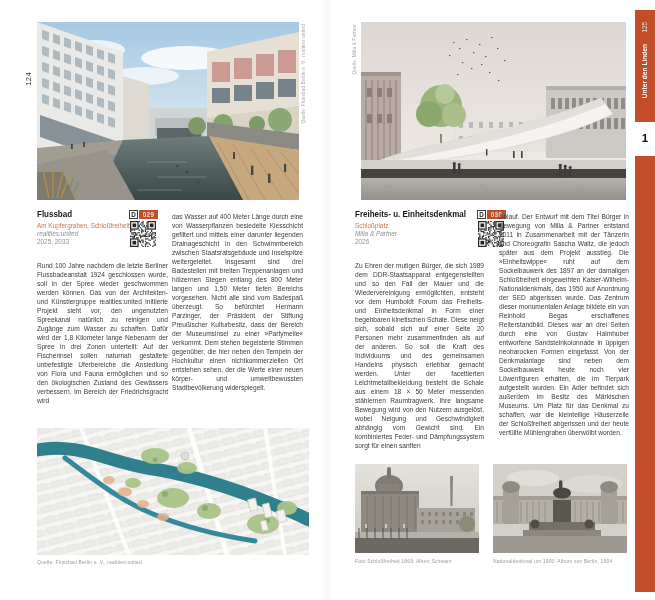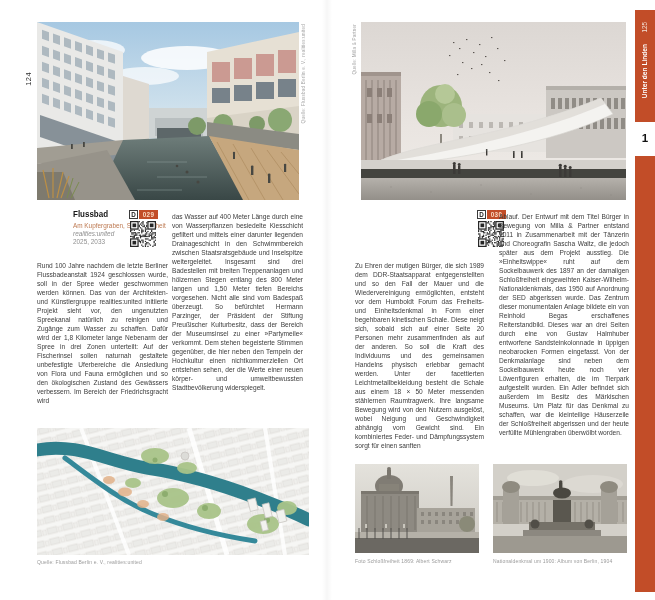--- a/index.html
+++ b/index.html
@@ -173,21 +173,21 @@
           <circle cx="161" cy="160" r="1.5"></circle>
           <circle cx="140" cy="144" r="1.3"></circle>
         <rect x="34" y="122" width="1.8" height="5"></rect>
           <rect x="46" y="120" width="1.8" height="5"></rect>
       </g>
     </svg>
   </div>
 
   <div class="abs vtext photo-credit" style="left:301px;top:24px;">Quelle: Flussbad Berlin e. V., realities:united</div>
 
-  <div class="abs" style="left:37px;top:209px;width:122px;margin-left:36px;">
+  <div class="abs" style="left:37px;top:209px;width:122px;">
     <div class="proj-title">Flussbad</div>
     <div class="proj-location">Am Kupfergraben, Schloßfreiheit</div>
     <div class="proj-arch">realities:united</div>
     <div class="proj-years">2025, 2033</div>
   </div>
 
   <div class="abs badge" style="left:129px;top:210px;">
     <span class="d">D</span>
     <span class="num">029</span>
   </div>
@@ -521,20 +521,26 @@
         <rect x="152" y="131" width="1.6" height="5"></rect>
           <circle cx="152.8" cy="130" r="1"></circle>
         <rect x="160" y="131" width="1.6" height="5"></rect>
           <circle cx="160.8" cy="130" r="1"></circle>
         <rect x="125" y="129" width="1.4" height="4.5"></rect>
           <circle cx="125.7" cy="128" r="0.9"></circle>
       </g>
     </svg>
   </div>
 
+  <div class="abs" style="left:355px;top:209px;width:122px;">
+    <div class="proj-title">Freiheits- u. Einheitsdenkmal</div>
+    <div class="proj-location">Schloßplatz</div>
+    <div class="proj-arch">Milla &amp; Partner</div>
+    <div class="proj-years">2026</div>
+  </div>
 
   <div class="abs badge" style="left:477px;top:210px;">
     <span class="d">D</span>
     <span class="num">030</span>
   </div>
   <div class="abs qr" style="left:478px;top:221px;width:26px;height:26px;">
       <svg viewBox="0 0 100 100" width="100%" height="100%">
         <g fill="#262626">
           <rect x="38.095238095238095" y="0" width="4.761904761904762" height="4.761904761904762"></rect>
           <rect x="47.61904761904762" y="0" width="4.761904761904762" height="4.761904761904762"></rect>

